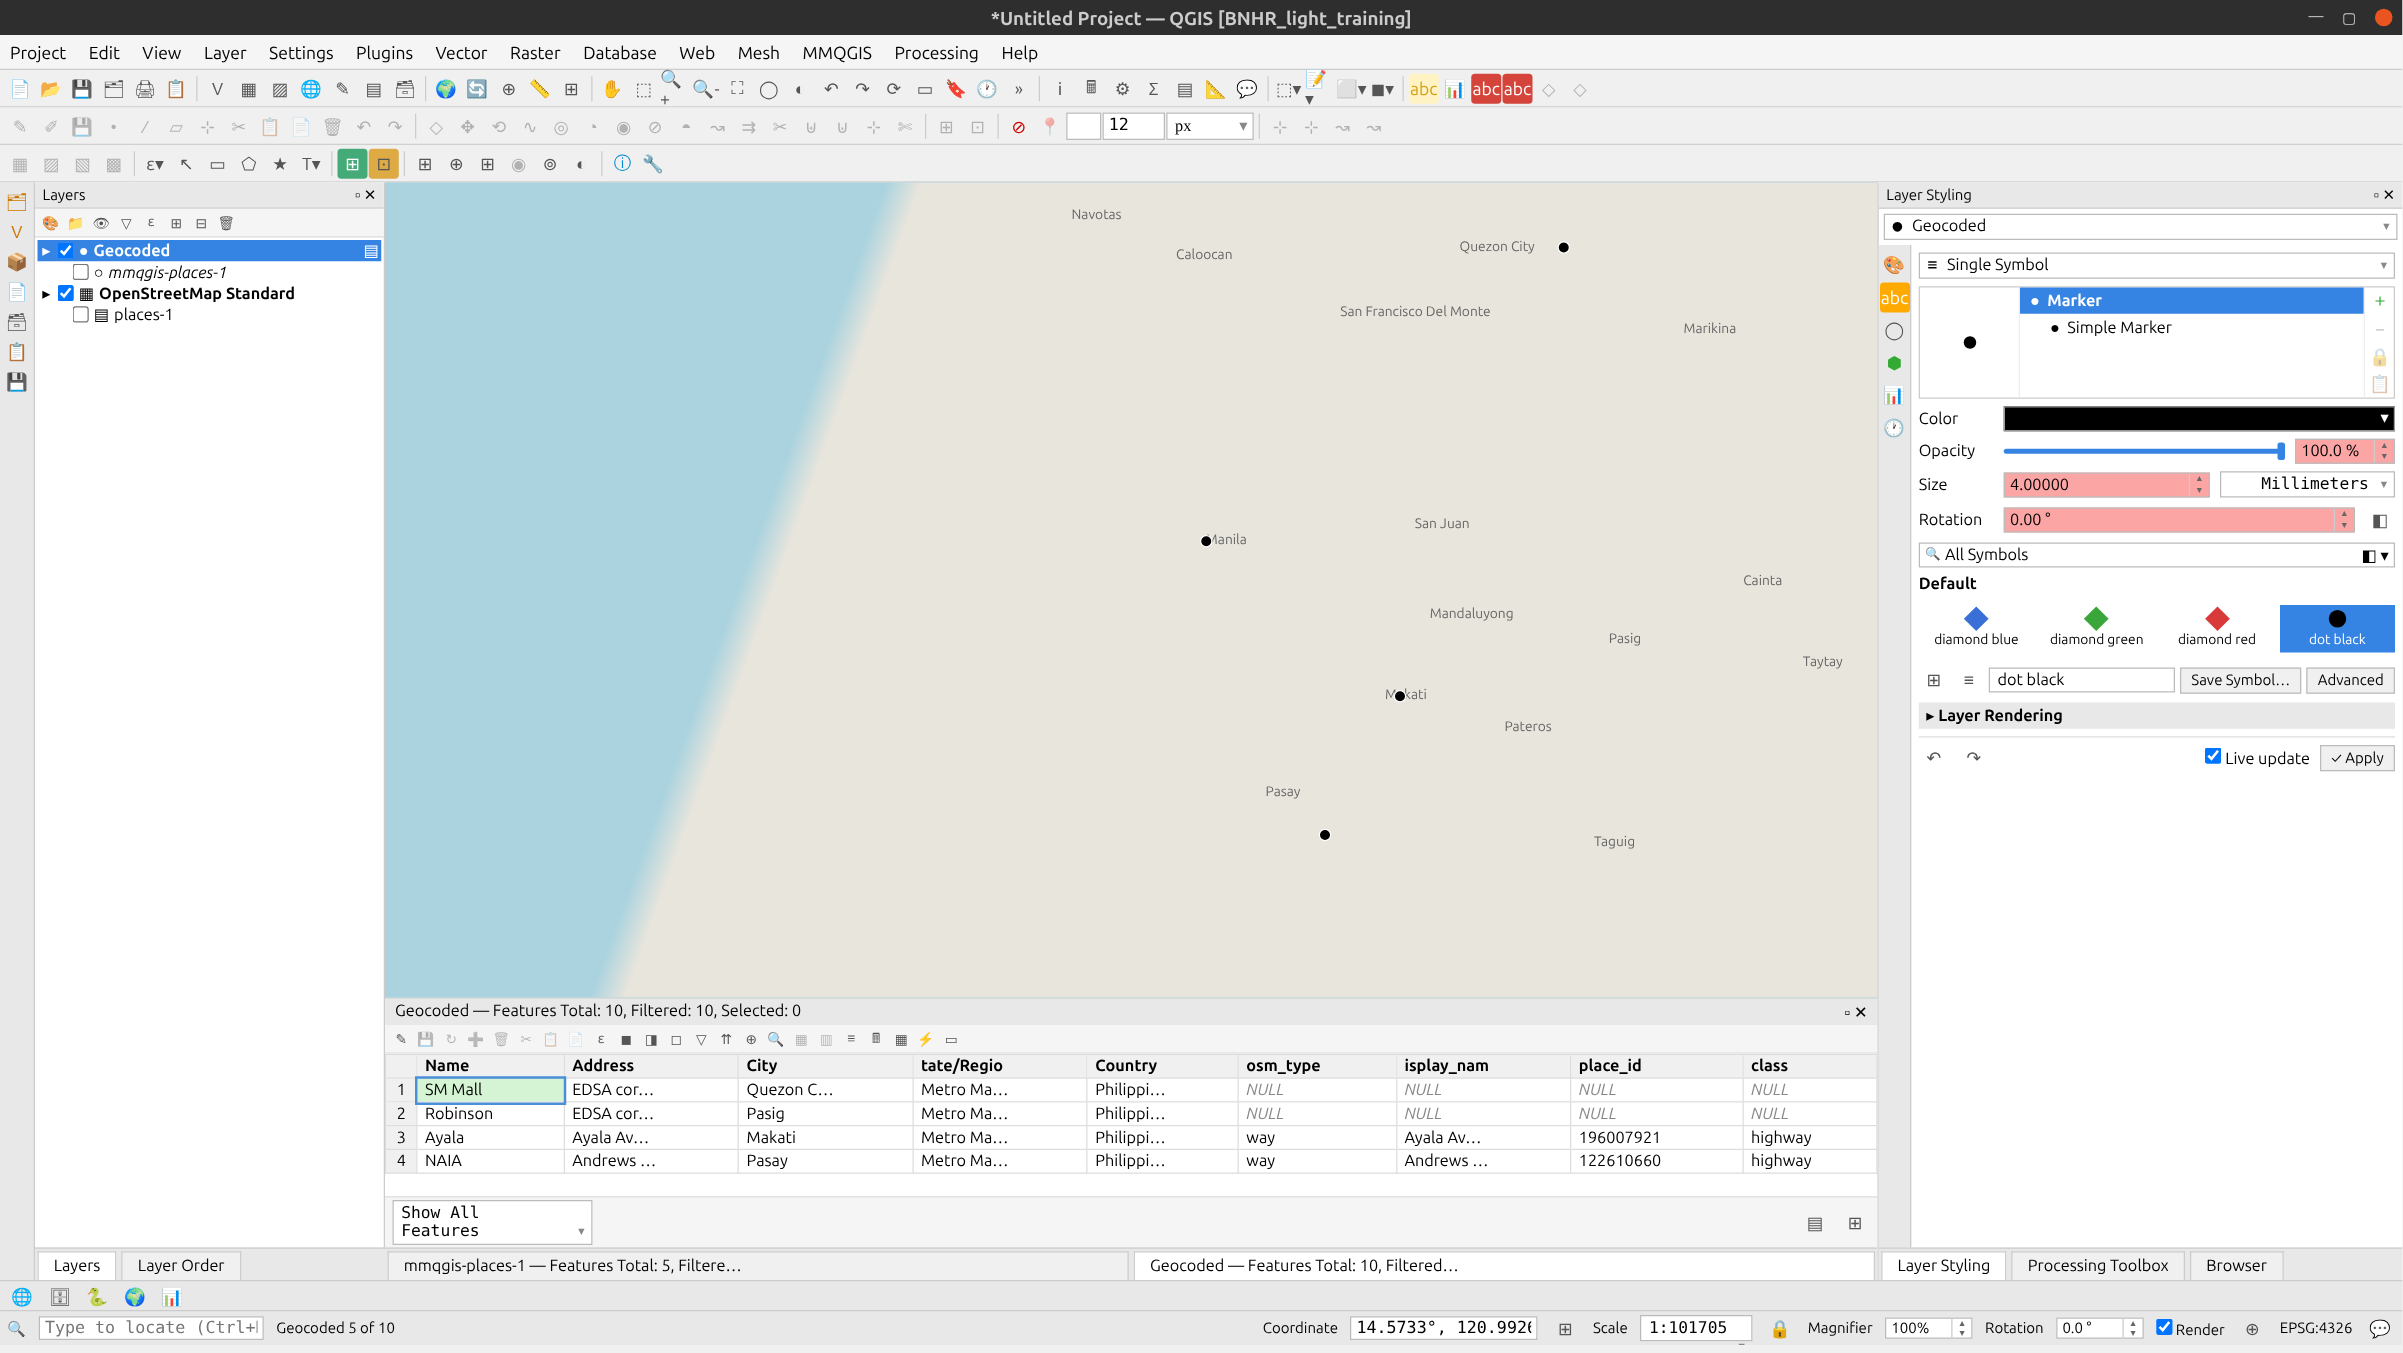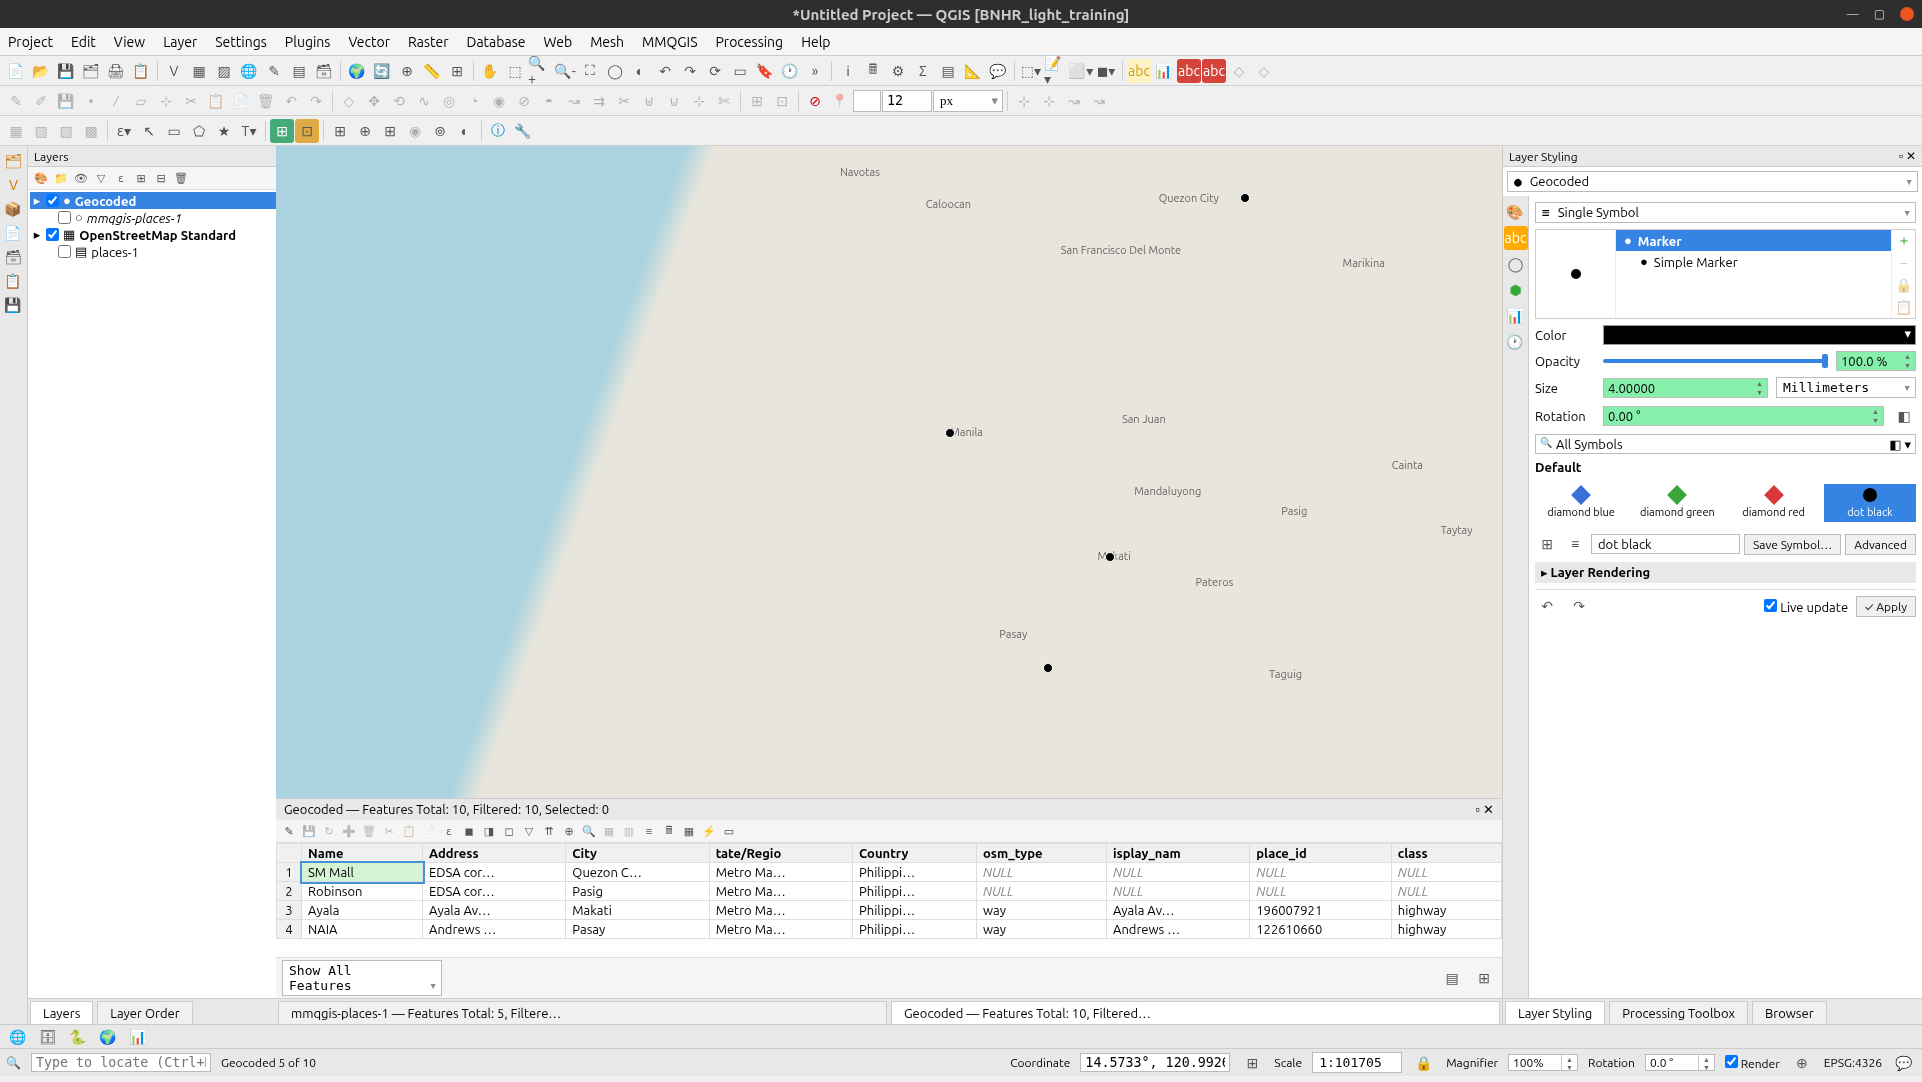--- a/index.html
+++ b/index.html
@@ -52,21 +52,21 @@
 .combo { border:1px solid #bbb; background:#fff; padding:2px 20px 2px 6px; font-family:monospace; font-size:13px; position:relative; cursor:pointer;}
 .combo::after { content:"▾"; position:absolute; right:4px; color:#888;}
 .symbol-tree { border:1px solid #ccc; height:90px; display:flex; }
 .sym-preview { width:80px; display:flex; align-items:center; justify-content:center; border-right:1px solid #eee;}
 .sym-preview .dot { width:10px; height:10px; background:#000; border-radius:50%;}
 .sym-list { flex:1; }
 .sym-list .row { padding:3px 8px; display:flex; align-items:center; gap:6px;}
 .sym-list .row.sel { background:#3584e4; color:#fff; }
 .form-row { display:flex; align-items:center; gap:8px; }
 .form-row label { width:60px; }
-.form-row .val { flex:1; border:1px solid #bbb; padding:2px 4px; background:#86efac; display:flex; align-items:center; position:relative;}
+.form-row .val { flex:1; border:1px solid #bbb; padding:2px 4px; background:#fca5a5; display:flex; align-items:center; position:relative;}
 .spin-btns { position:absolute; right:0; top:0; bottom:0; width:16px; display:flex; flex-direction:column; border-left:1px solid #ccc;}
 .spin-btns span { flex:1; font-size:7px; text-align:center; cursor:pointer; color:#666;}
 .color-swatch { flex:1; height:20px; background:#000; border:1px solid #999; cursor:pointer; position:relative;}
 .color-swatch::after { content:"▾"; position:absolute; right:4px; color:#fff;}
 .slider { flex:1; height:4px; background:linear-gradient(to right,#3584e4,#3584e4); border-radius:2px; position:relative;}
 .slider .thumb { position:absolute; right:0; top:-5px; width:6px; height:14px; background:#3584e4; border-radius:2px;}
 .search-row { border:1px solid #bbb; padding:2px 20px 2px 20px; background:#fff; position:relative;}
 .search-row::before { content:"🔍"; position:absolute; left:4px; font-size:10px; color:#888;}
 .symbols-grid { display:grid; grid-template-columns:repeat(4,1fr); gap:4px; padding:4px 0;}
 .sym-item { display:flex; flex-direction:column; align-items:center; gap:4px; padding:4px; cursor:pointer; font-size:11px; font-family:sans-serif;}
@@ -249,21 +249,21 @@
   <div class="left-dock">
     <span class="tb-btn" style="color:#c70;">🗂</span>
     <span class="tb-btn" style="color:#c70;">V</span>
     <span class="tb-btn">📦</span>
     <span class="tb-btn">📄</span>
     <span class="tb-btn">🗃</span>
     <span class="tb-btn">📋</span>
     <span class="tb-btn">💾</span>
   </div>
 
-  <div style="display:flex; flex-direction:column; width:248px;">
+  <div style="display:flex; flex-direction:column; width:280px;">
     <div class="layers-panel" style="flex:1;">
       <div class="panel-header">
         <span>Layers</span>
         <span>▫ ✕</span>
       </div>
       <div class="panel-toolbar">
         <span class="tb-btn">🎨</span>
         <span class="tb-btn">📁</span>
         <span class="tb-btn">👁</span>
         <span class="tb-btn">▽</span>
@@ -506,21 +506,21 @@
         </div>
         <div class="form-row">
           <label>Size</label>
           <div class="val">
             <span>4.00000</span>
             <div class="spin-btns">
                 <span>▲</span>
                 <span>▼</span>
               </div>
           </div>
-          <div class="combo" style="flex:0 0 140px;">Millimeters</div>
+          <div class="combo" style="flex:0 0 140px;text-align:right;">Millimeters</div>
         </div>
         <div class="form-row">
           <label>Rotation</label>
           <div class="val">
             <span>0.00 °</span>
             <div class="spin-btns">
                 <span>▲</span>
                 <span>▼</span>
               </div>
           </div>

